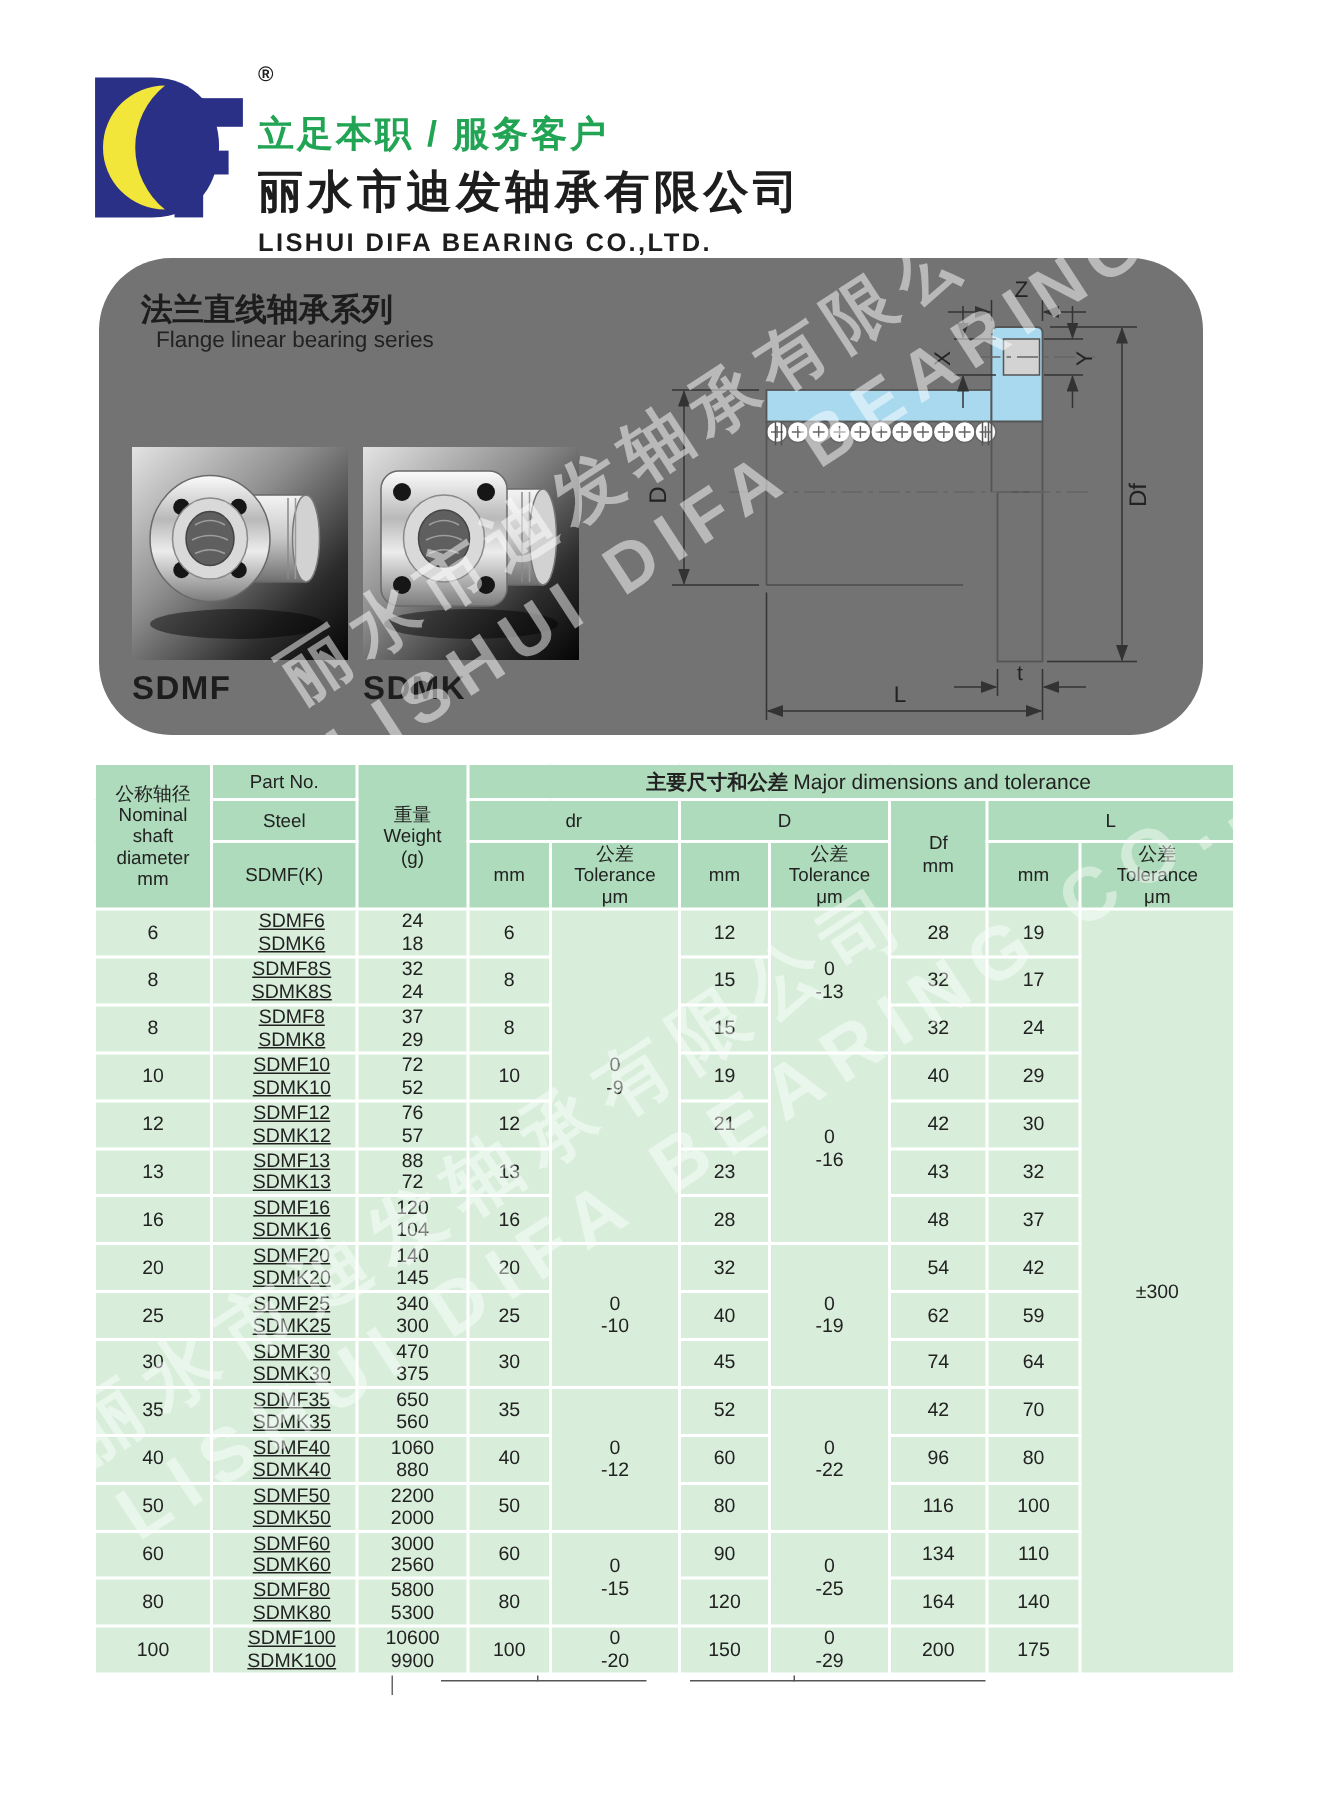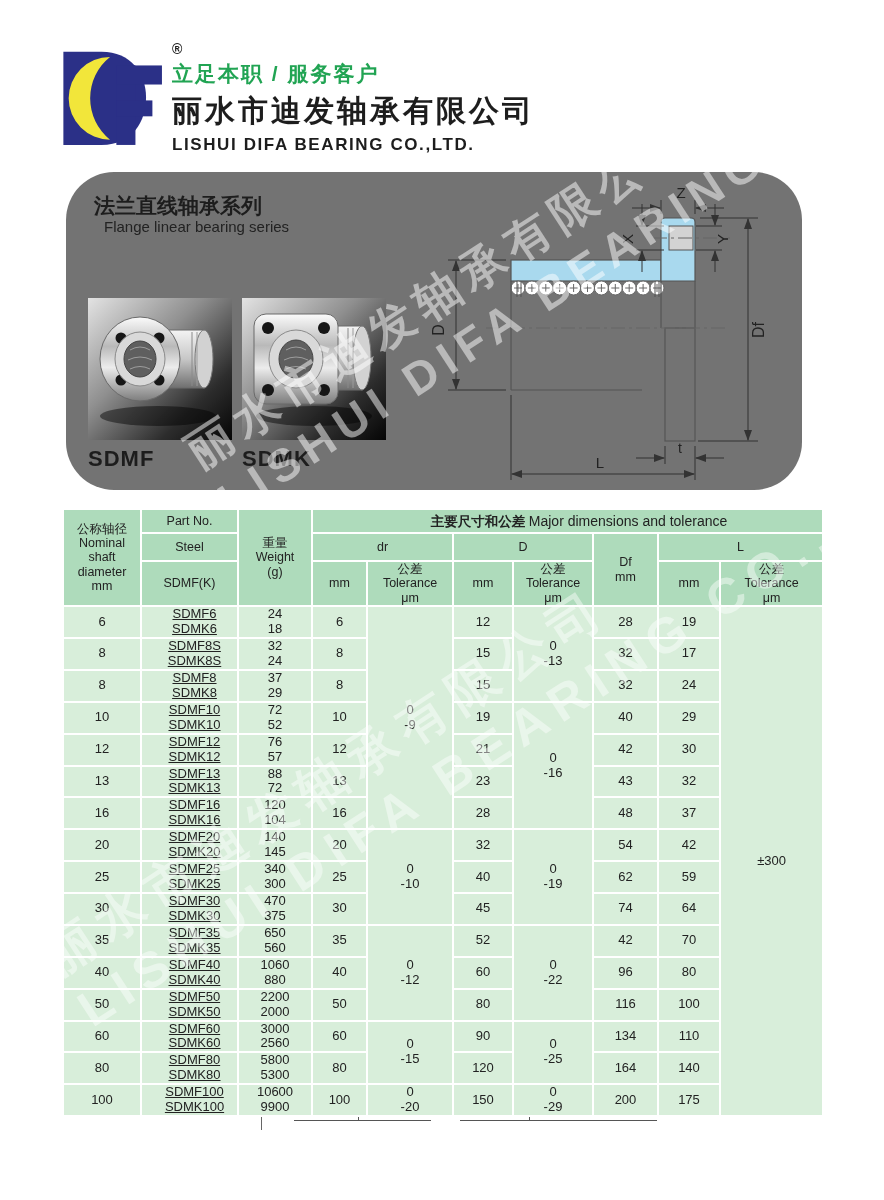--- a/index.html
+++ b/index.html
@@ -3,21 +3,21 @@
 <meta charset="utf-8">
 <style>
   html,body{margin:0;padding:0;background:#fff;}
   .page{position:relative;width:884px;height:1200px;background:#fff;overflow:hidden;
         font-family:"Liberation Sans",sans-serif;color:#1d1d1d;}
 
   
   .brand{position:absolute;left:56px;top:40px;width:108px;height:106px;}
   .brand-text{position:absolute;left:172px;top:42px;}
   .reg{font-size:14px;font-weight:bold;line-height:1;}
-  .slogan{font-size:21px;font-weight:bold;letter-spacing:2px;margin-top:4px;}
+  .slogan{font-size:24px;font-weight:bold;letter-spacing:2px;margin-top:17px;}
   .company-cn{font-size:30px;font-weight:bold;letter-spacing:3px;margin-top:3px;}
   .company-en{font-size:17px;font-weight:bold;letter-spacing:1.6px;margin-top:3px;}
 
   
   .panel{position:absolute;left:66px;top:172px;width:736px;height:318px;
          background:#737373;border-radius:48px;overflow:hidden;}
   .panel-title-cn{position:absolute;left:28px;top:20px;font-size:21px;font-weight:bold;}
   .panel-title-en{position:absolute;left:38px;top:46px;font-size:15px;color:#222;}
   .photo{position:absolute;top:126px;width:144px;height:142px;}
   .photo1{left:22px;}

